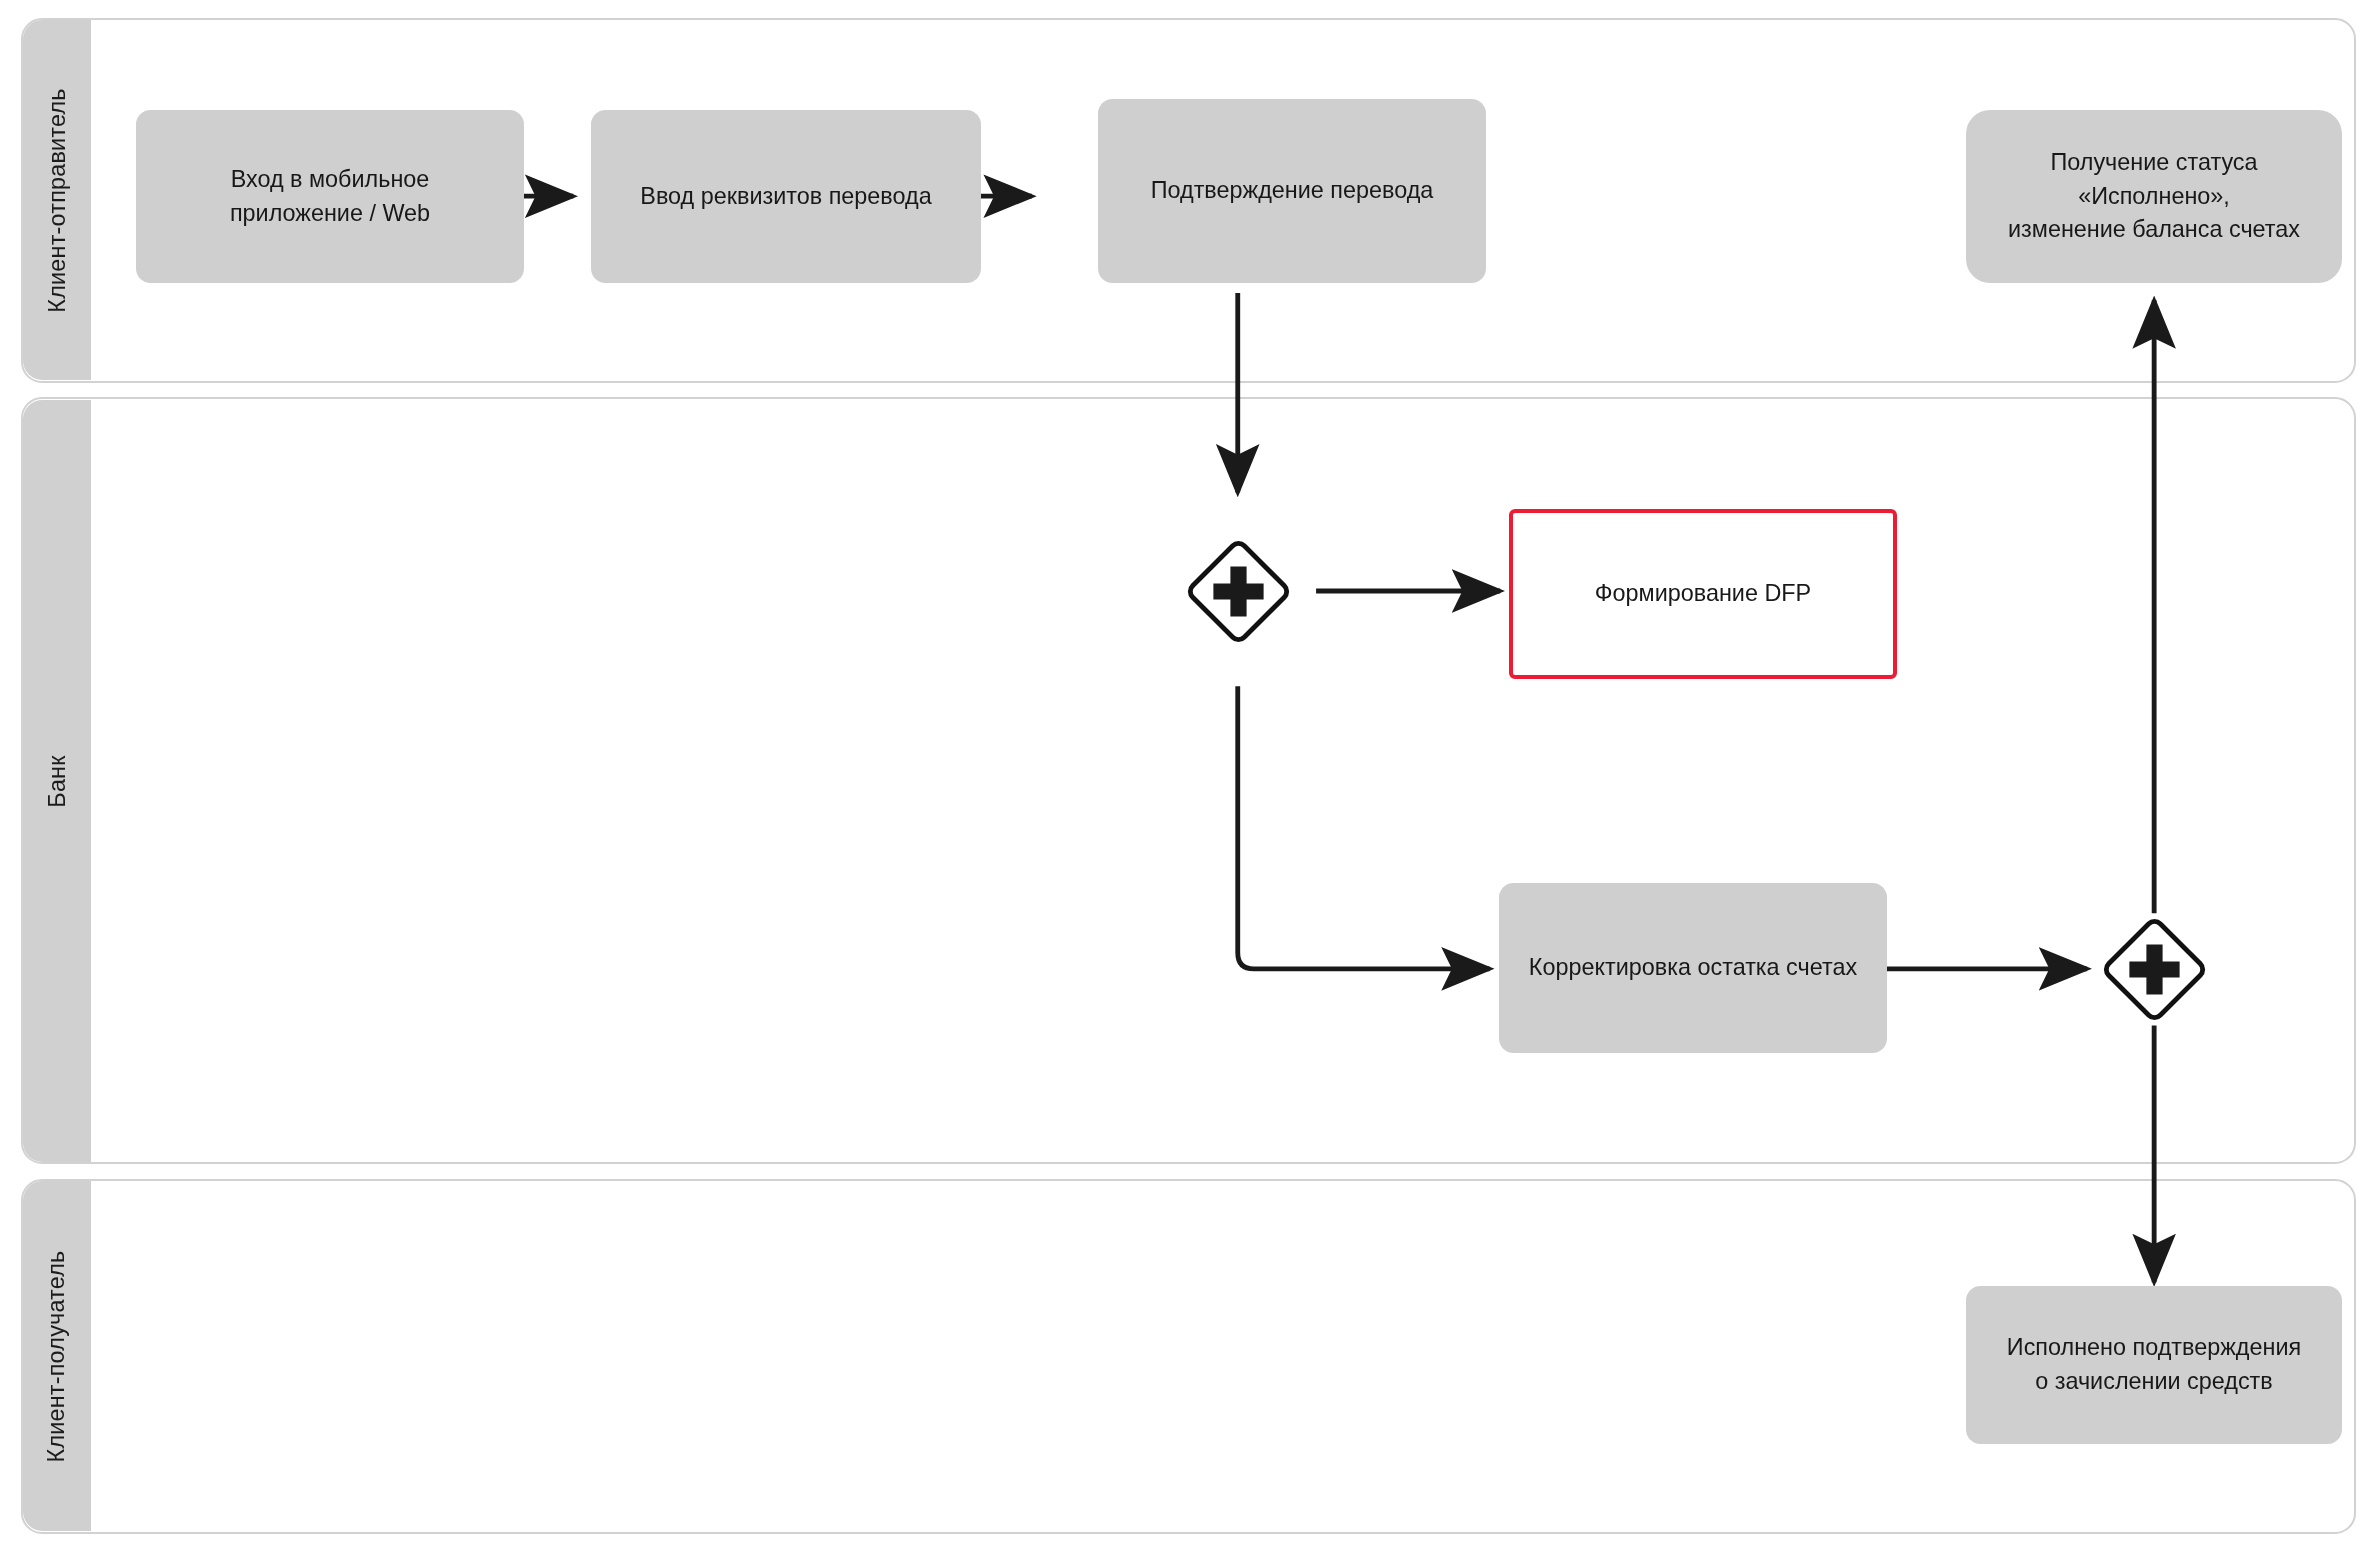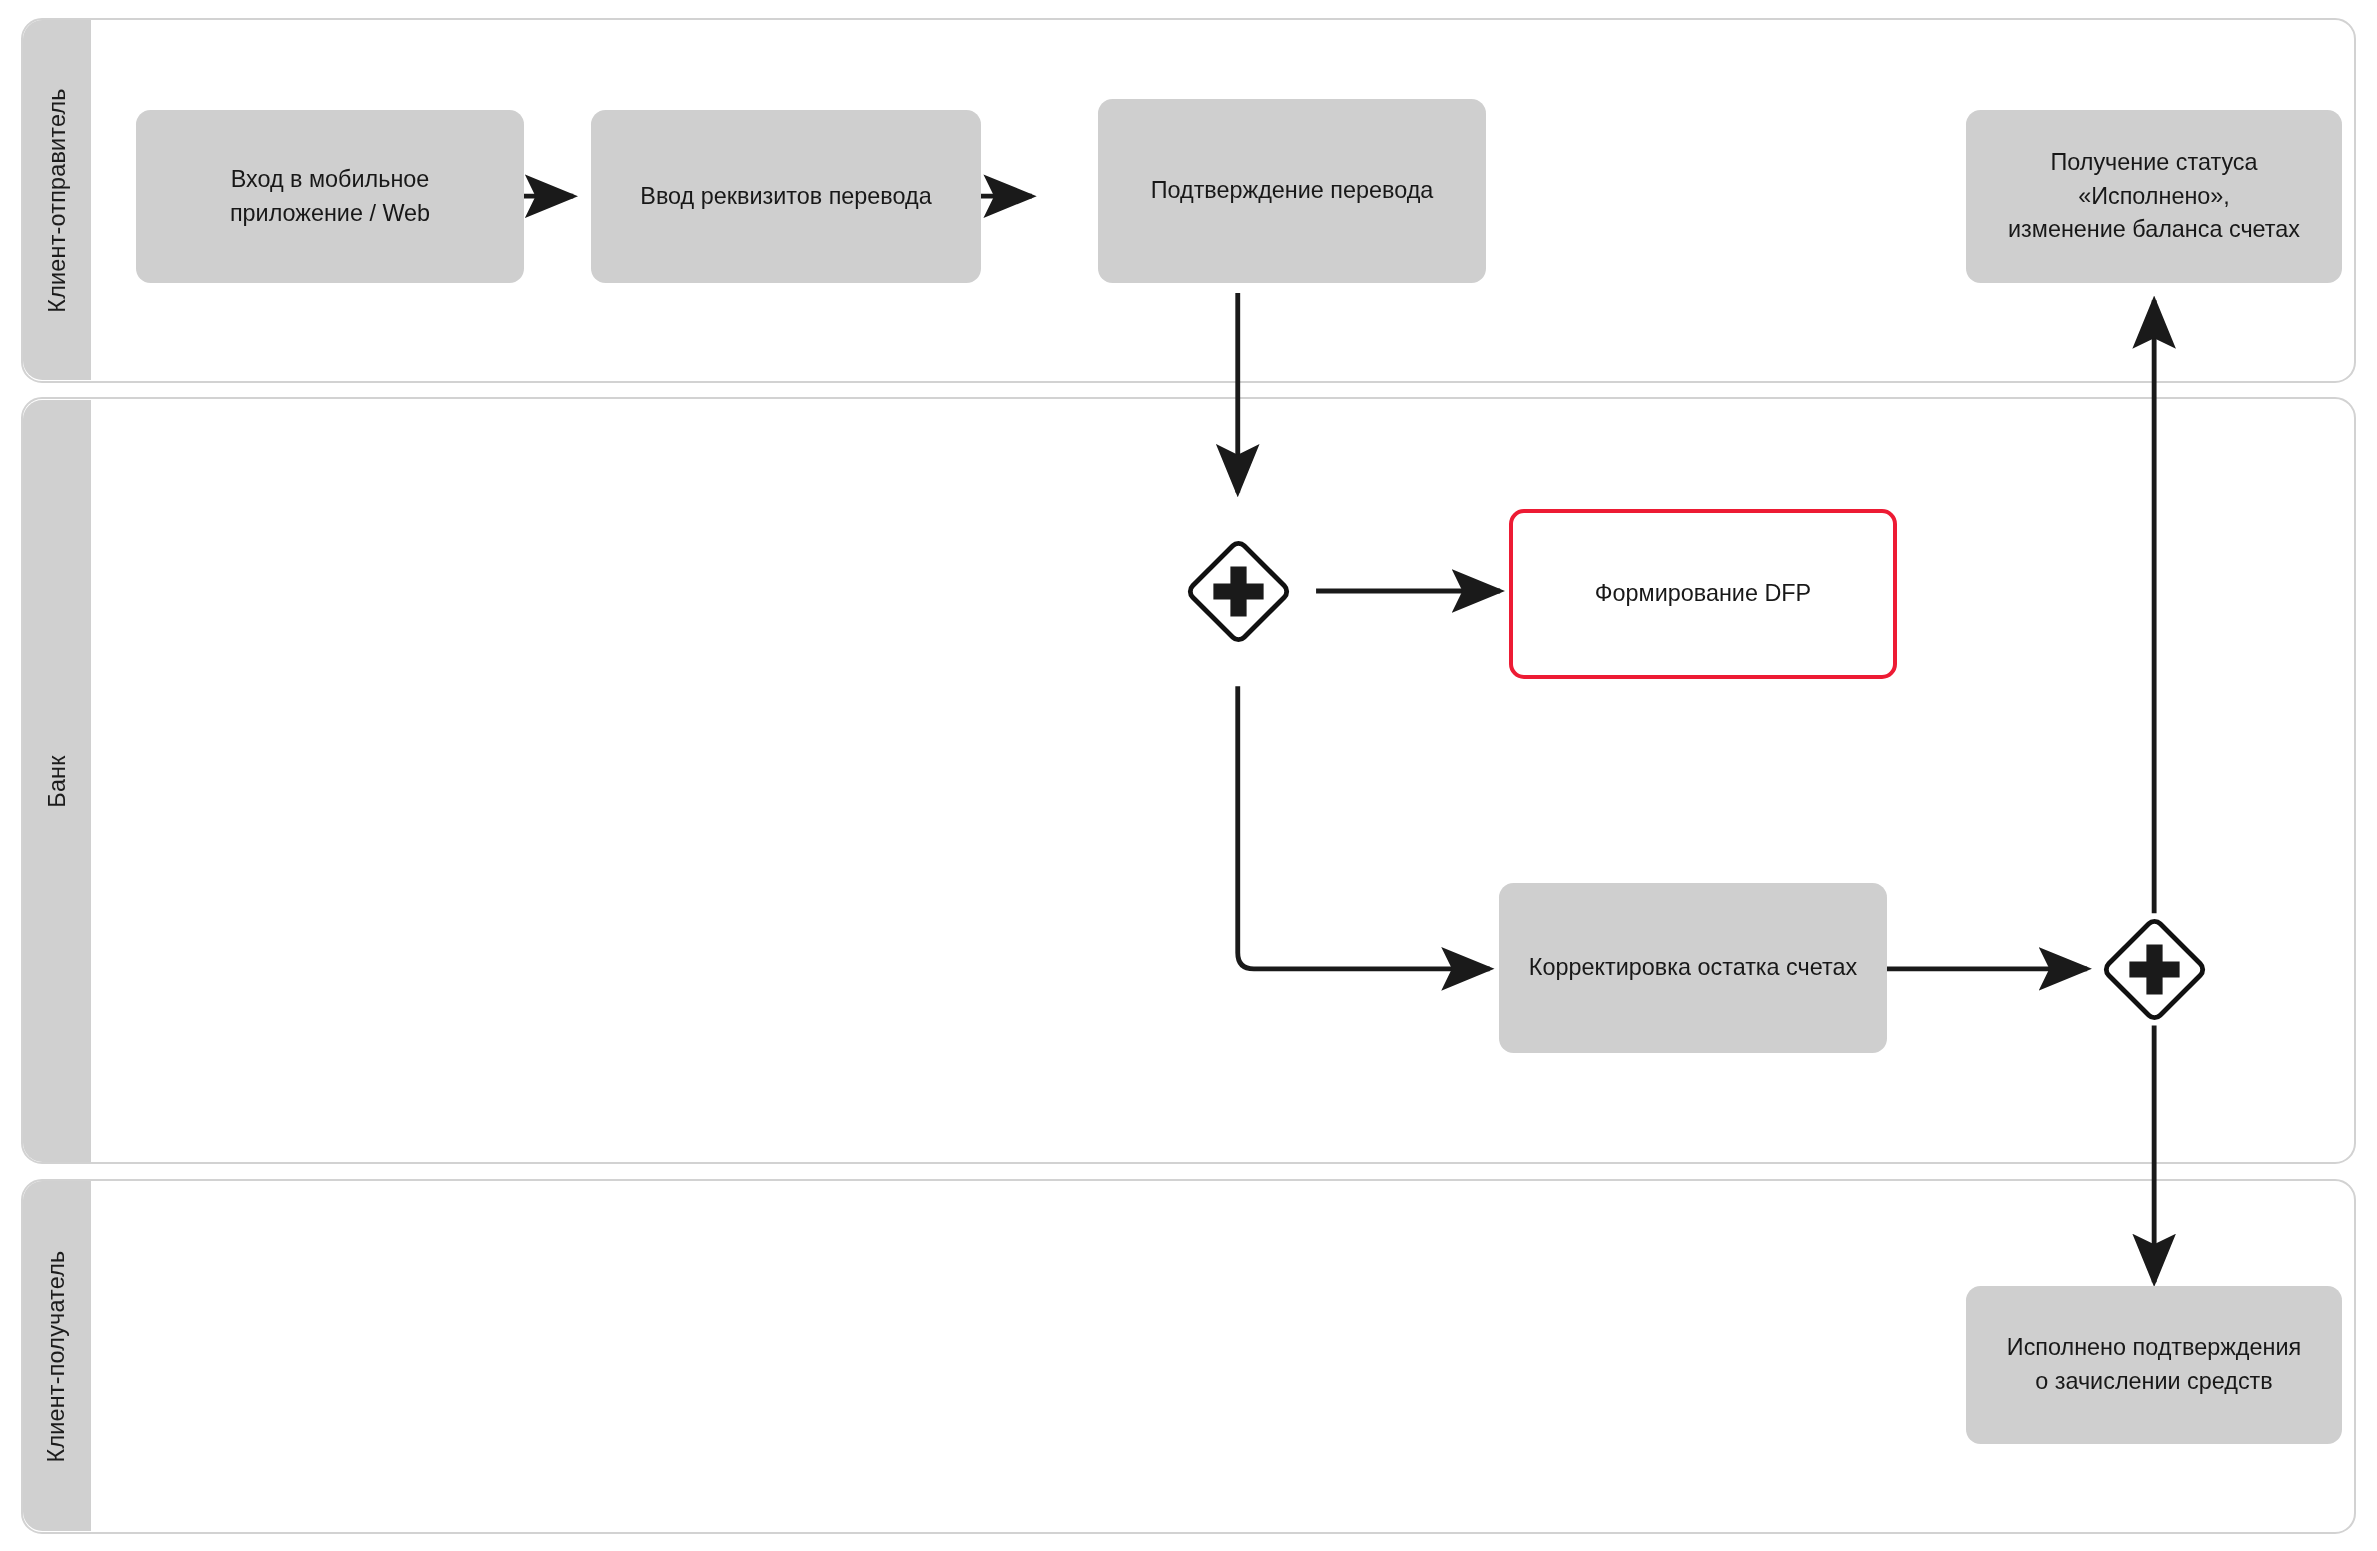--- a/index.html
+++ b/index.html
@@ -54,21 +54,21 @@
     justify-content: center;
     text-align: center;
     color: #181818;
     font-size: 23.4px;
     line-height: 1.45;
     padding: 6.5px 14.5px;
   }
   .task.outlined {
     background: #ffffff;
     border: 4px solid #ED1B34;
-    border-radius: 15px;
+    border-radius: 6px;
     text-align: center;
   }
   .task-label { display: block; }
 
   
   .gateway {
     position: absolute;
     width: 115px;
     height: 115px;
   }
@@ -156,21 +156,21 @@
       <span class="task-label">Ввод реквизитов перевода</span>
     </span>
   </div>
 
   <div class="task" style="left:1050px; top:99px; width:388px; height:184px;margin-left:48px;">
     <span>
       <span class="task-label">Подтверждение перевода</span>
     </span>
   </div>
 
-  <div class="task" style="left:1966px; top:110px; width:376px; height:173px;">
+  <div class="task" style="left:1966px; top:110px; width:376px; height:173px;border-radius:24px;">
     <span>
       <span class="task-label">Получение статуса «Исполнено»,</span>
       <span class="task-label">изменение баланса счетах</span>
     </span>
   </div>
 
   <div class="task outlined" style="left:1509px; top:509px; width:388px; height:170px;">
     <span>
       <span class="task-label">Формирование DFP</span>
     </span>

